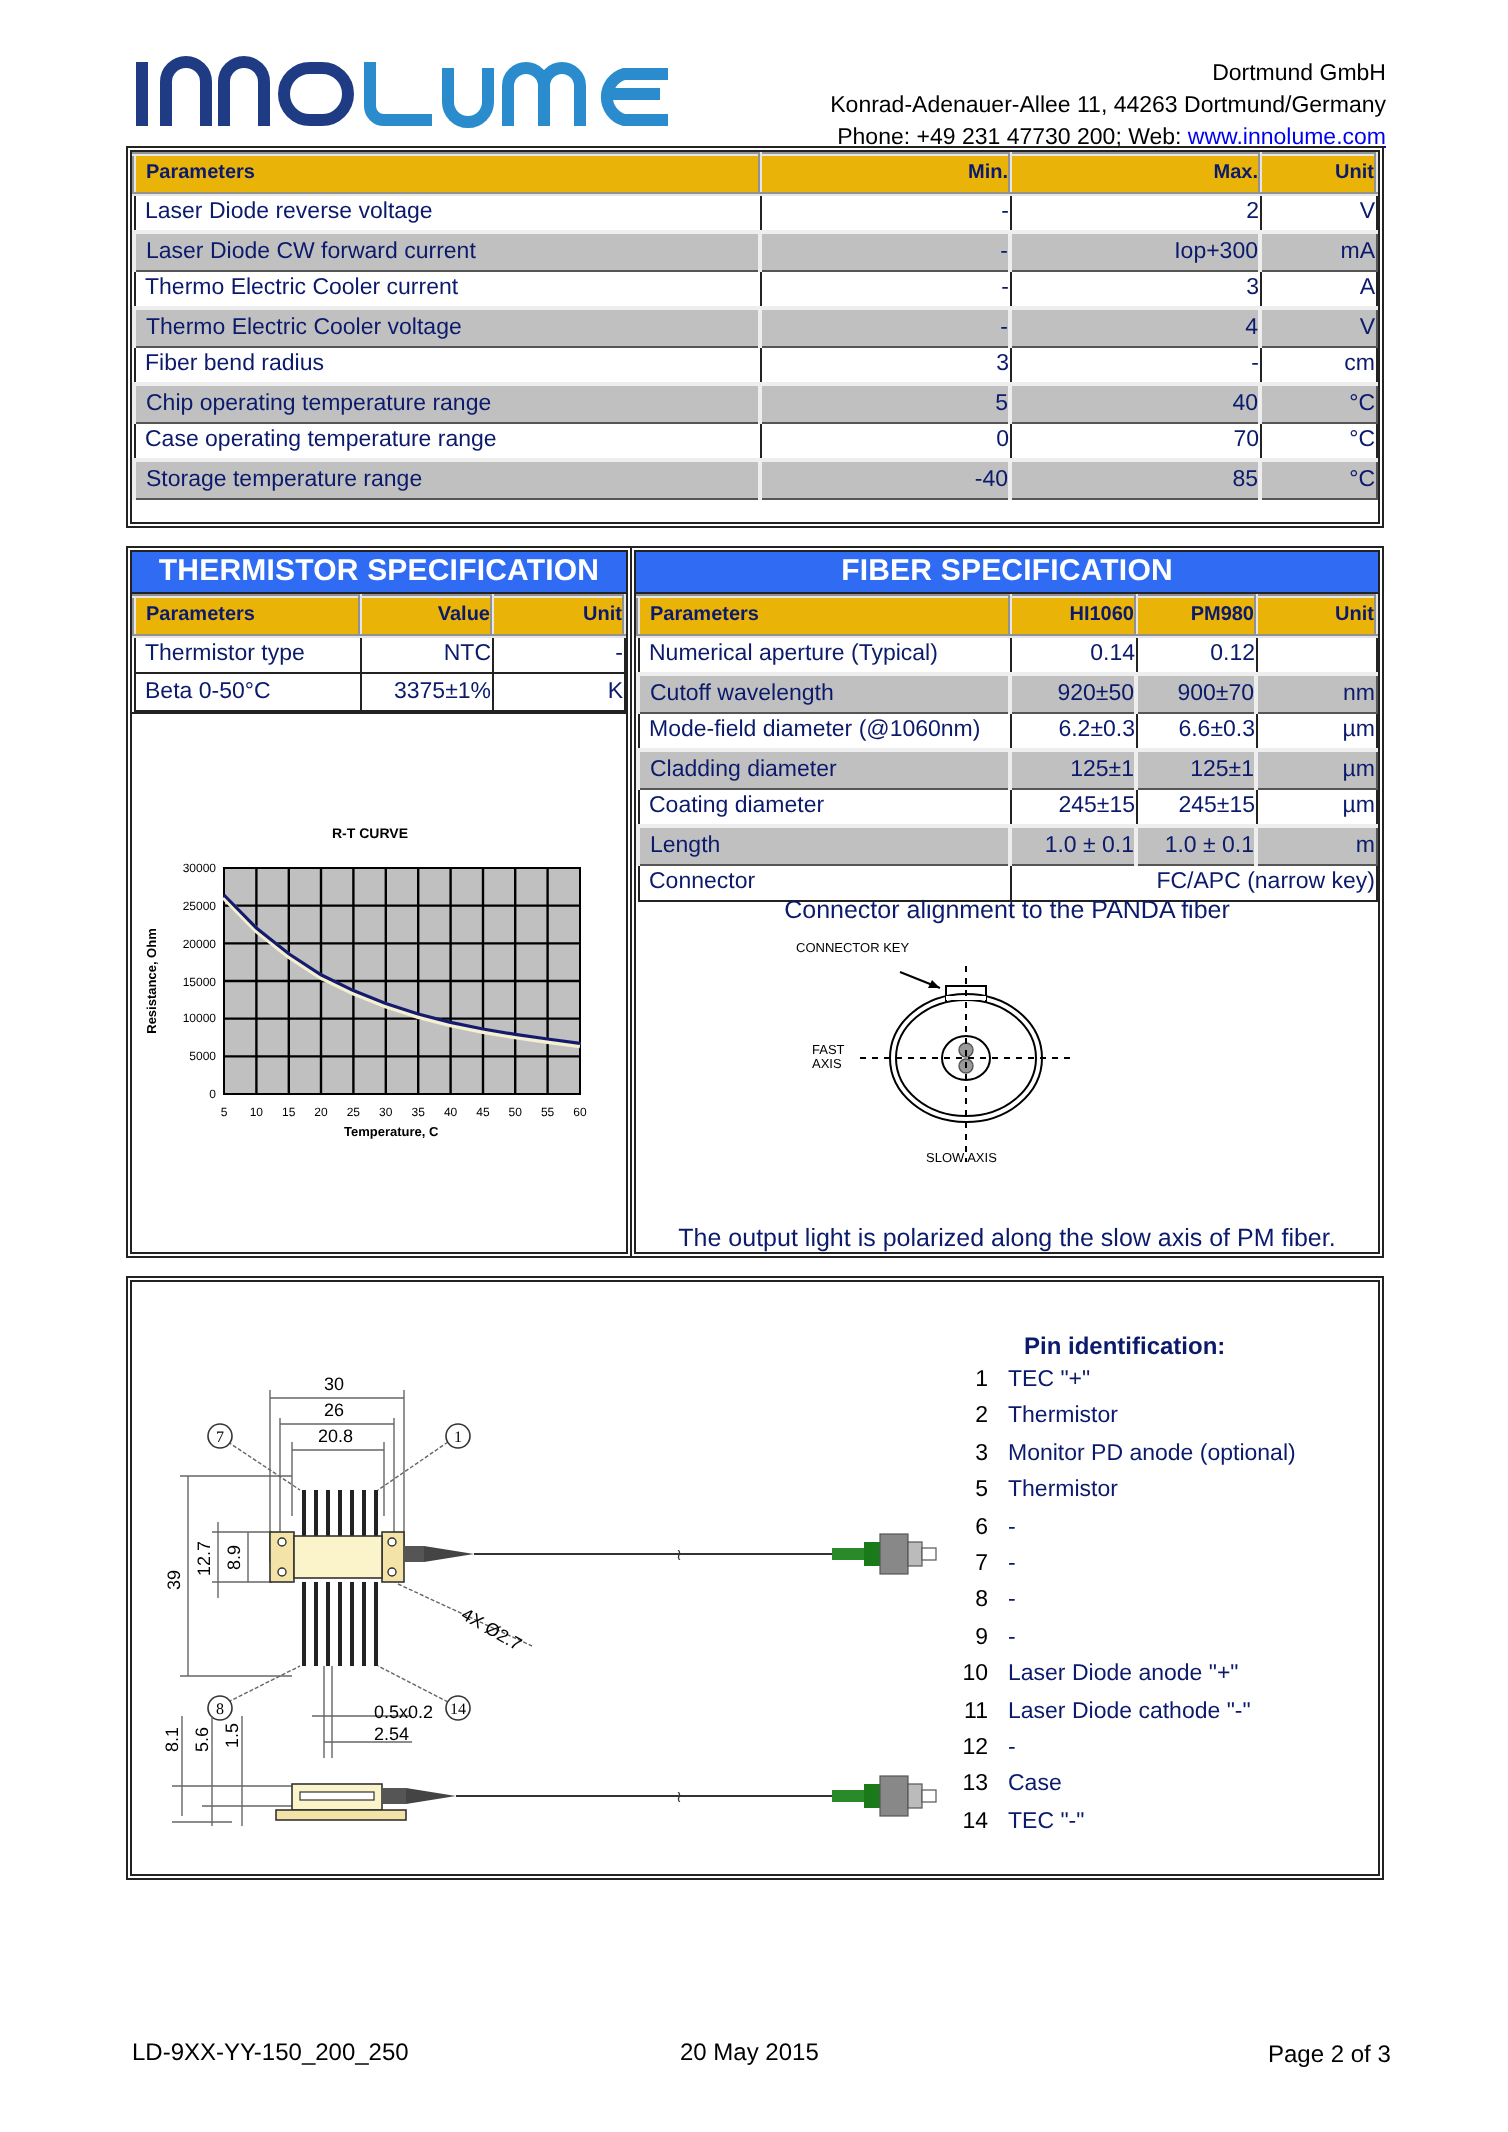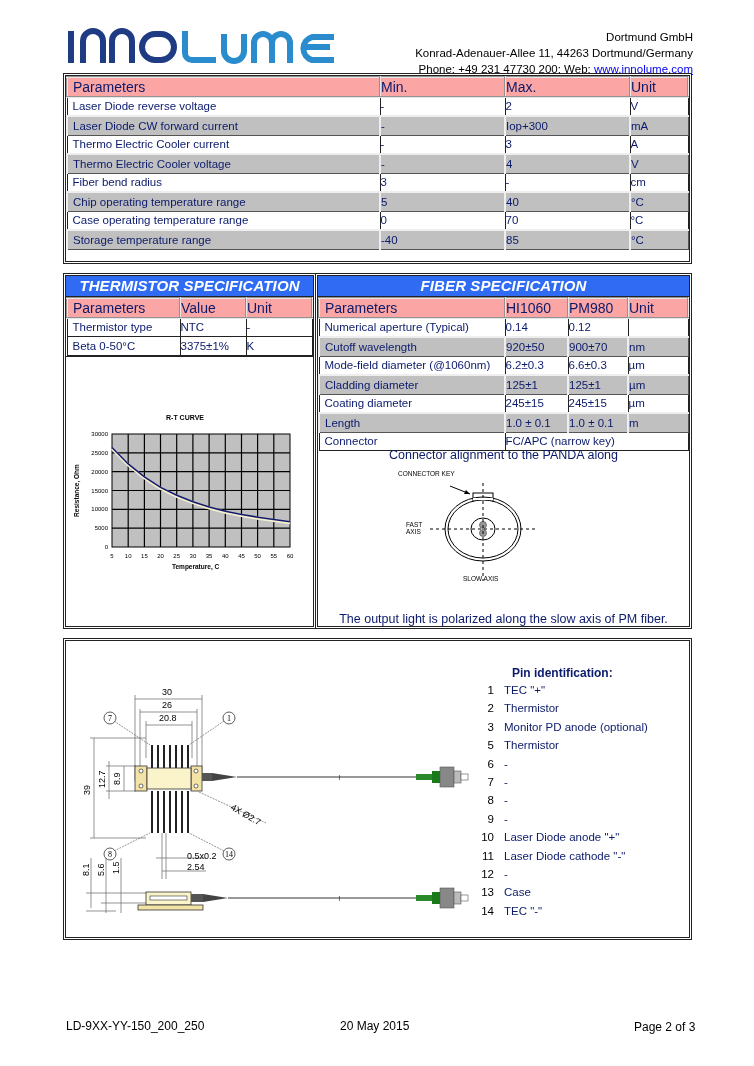--- a/index.html
+++ b/index.html
@@ -7,26 +7,26 @@
   .abs { position:absolute; }
 
   
   .logo { left:66px; top:27px; width:315px; height:40px; }
   .company { right:61px; top:29px; text-align:right; font-size:11.5px; line-height:16px; color:#000; }
   .company a { color:#0000ee; text-decoration:underline; }
 
   
   .frame { border:3px double #222; box-sizing:border-box; background:#fff; }
   .sec-title { background:#2f6cf3; color:#fff; font-weight:bold; font-size:14.5px; height:20px; line-height:20px; padding-left:6px; border-bottom:1px solid #222; letter-spacing:0.1px; }
-  .sec-title.center { text-align:center; padding-left:0; font-size:15px;font-style:italic; }
+  .sec-title.center { text-align:center; padding-left:0; font-size:15px; }
 
   table.spec { border-collapse:collapse; width:100%; table-layout:fixed; }
   table.spec td, table.spec th { border:1px solid #222; height:17.5px; padding:0 0 0 5px; font-size:11.5px; color:#0b1a6b; white-space:nowrap; overflow:hidden; }
-  table.spec th { background:#fca5a5; color:#0b1a6b; font-weight:normal; font-size:14px; text-align:left; border:2px outset #e6e6e6; }
-  table.spec th.c, table.spec td.c { text-align:left; padding-left:0;margin-top:16px; }
+  table.spec th { background:#eab308; color:#0b1a6b; font-weight:bold; font-size:10px; text-align:left; border:2px outset #e6e6e6; }
+  table.spec th.c, table.spec td.c { text-align:right; padding-left:0;margin-top:16px; }
   table.spec tr.g td { background:#c0c0c0; border-top:2px solid #eee; border-left:2px solid #eee; border-right:1px solid #555; border-bottom:1px solid #555; }
   table.spec tr.w td { background:#fff; }
 
   .blue-text { color:#0b1a6b; }
 
   
   .chart-title { font-size:7px; font-weight:bold; color:#000; }
   
   .pin-title { font-weight:bold; font-size:12px; color:#0b1a6b; }
   .pin-row { font-size:11.5px; color:#0b1a6b; height:18.4px; line-height:18.4px; }
@@ -265,21 +265,21 @@
           <td class="c">1.0 ± 0.1</td>
           <td class="c">m</td>
         </tr>
     <tr class="w">
           <td>Connector</td>
           <td class="c" colspan="3">FC/APC (narrow key)</td>
         </tr>
   </tbody>
     </table>
 
-  <div class="abs blue-text" style="left:0; width:371px; top:172px; text-align:center; font-size:12.5px;">Connector alignment to the PANDA along</div>
+  <div class="abs blue-text" style="left:0; width:371px; top:172px; text-align:center; font-size:12.5px;">Connector alignment to the PANDA fiber</div>
   <svg class="abs" style="left:60px; top:185px;" width="200" height="125" viewBox="0 0 200 125">
     <rect x="95" y="32" width="20" height="9" fill="#fff" stroke="#000" stroke-width="1"></rect>
     <ellipse cx="105" cy="68" rx="38" ry="32" fill="none" stroke="#000" stroke-width="1"></ellipse>
     <ellipse cx="105" cy="68" rx="35" ry="29" fill="#fff" stroke="#000" stroke-width="1"></ellipse>
     <line x1="95" y1="38" x2="115" y2="38" stroke="#fff" stroke-width="2"></line>
     <ellipse cx="105" cy="68" rx="12" ry="11" fill="none" stroke="#000" stroke-width="1"></ellipse>
     <circle cx="105" cy="64" r="3.5" fill="#999" stroke="#555" stroke-width="0.7"></circle>
     <circle cx="105" cy="72" r="3.5" fill="#999" stroke="#555" stroke-width="0.7"></circle>
     <line x1="105" y1="22" x2="105" y2="120" stroke="#000" stroke-width="1" stroke-dasharray="3,3"></line>
     <line x1="52" y1="68" x2="160" y2="68" stroke="#000" stroke-width="1" stroke-dasharray="3,3"></line>

